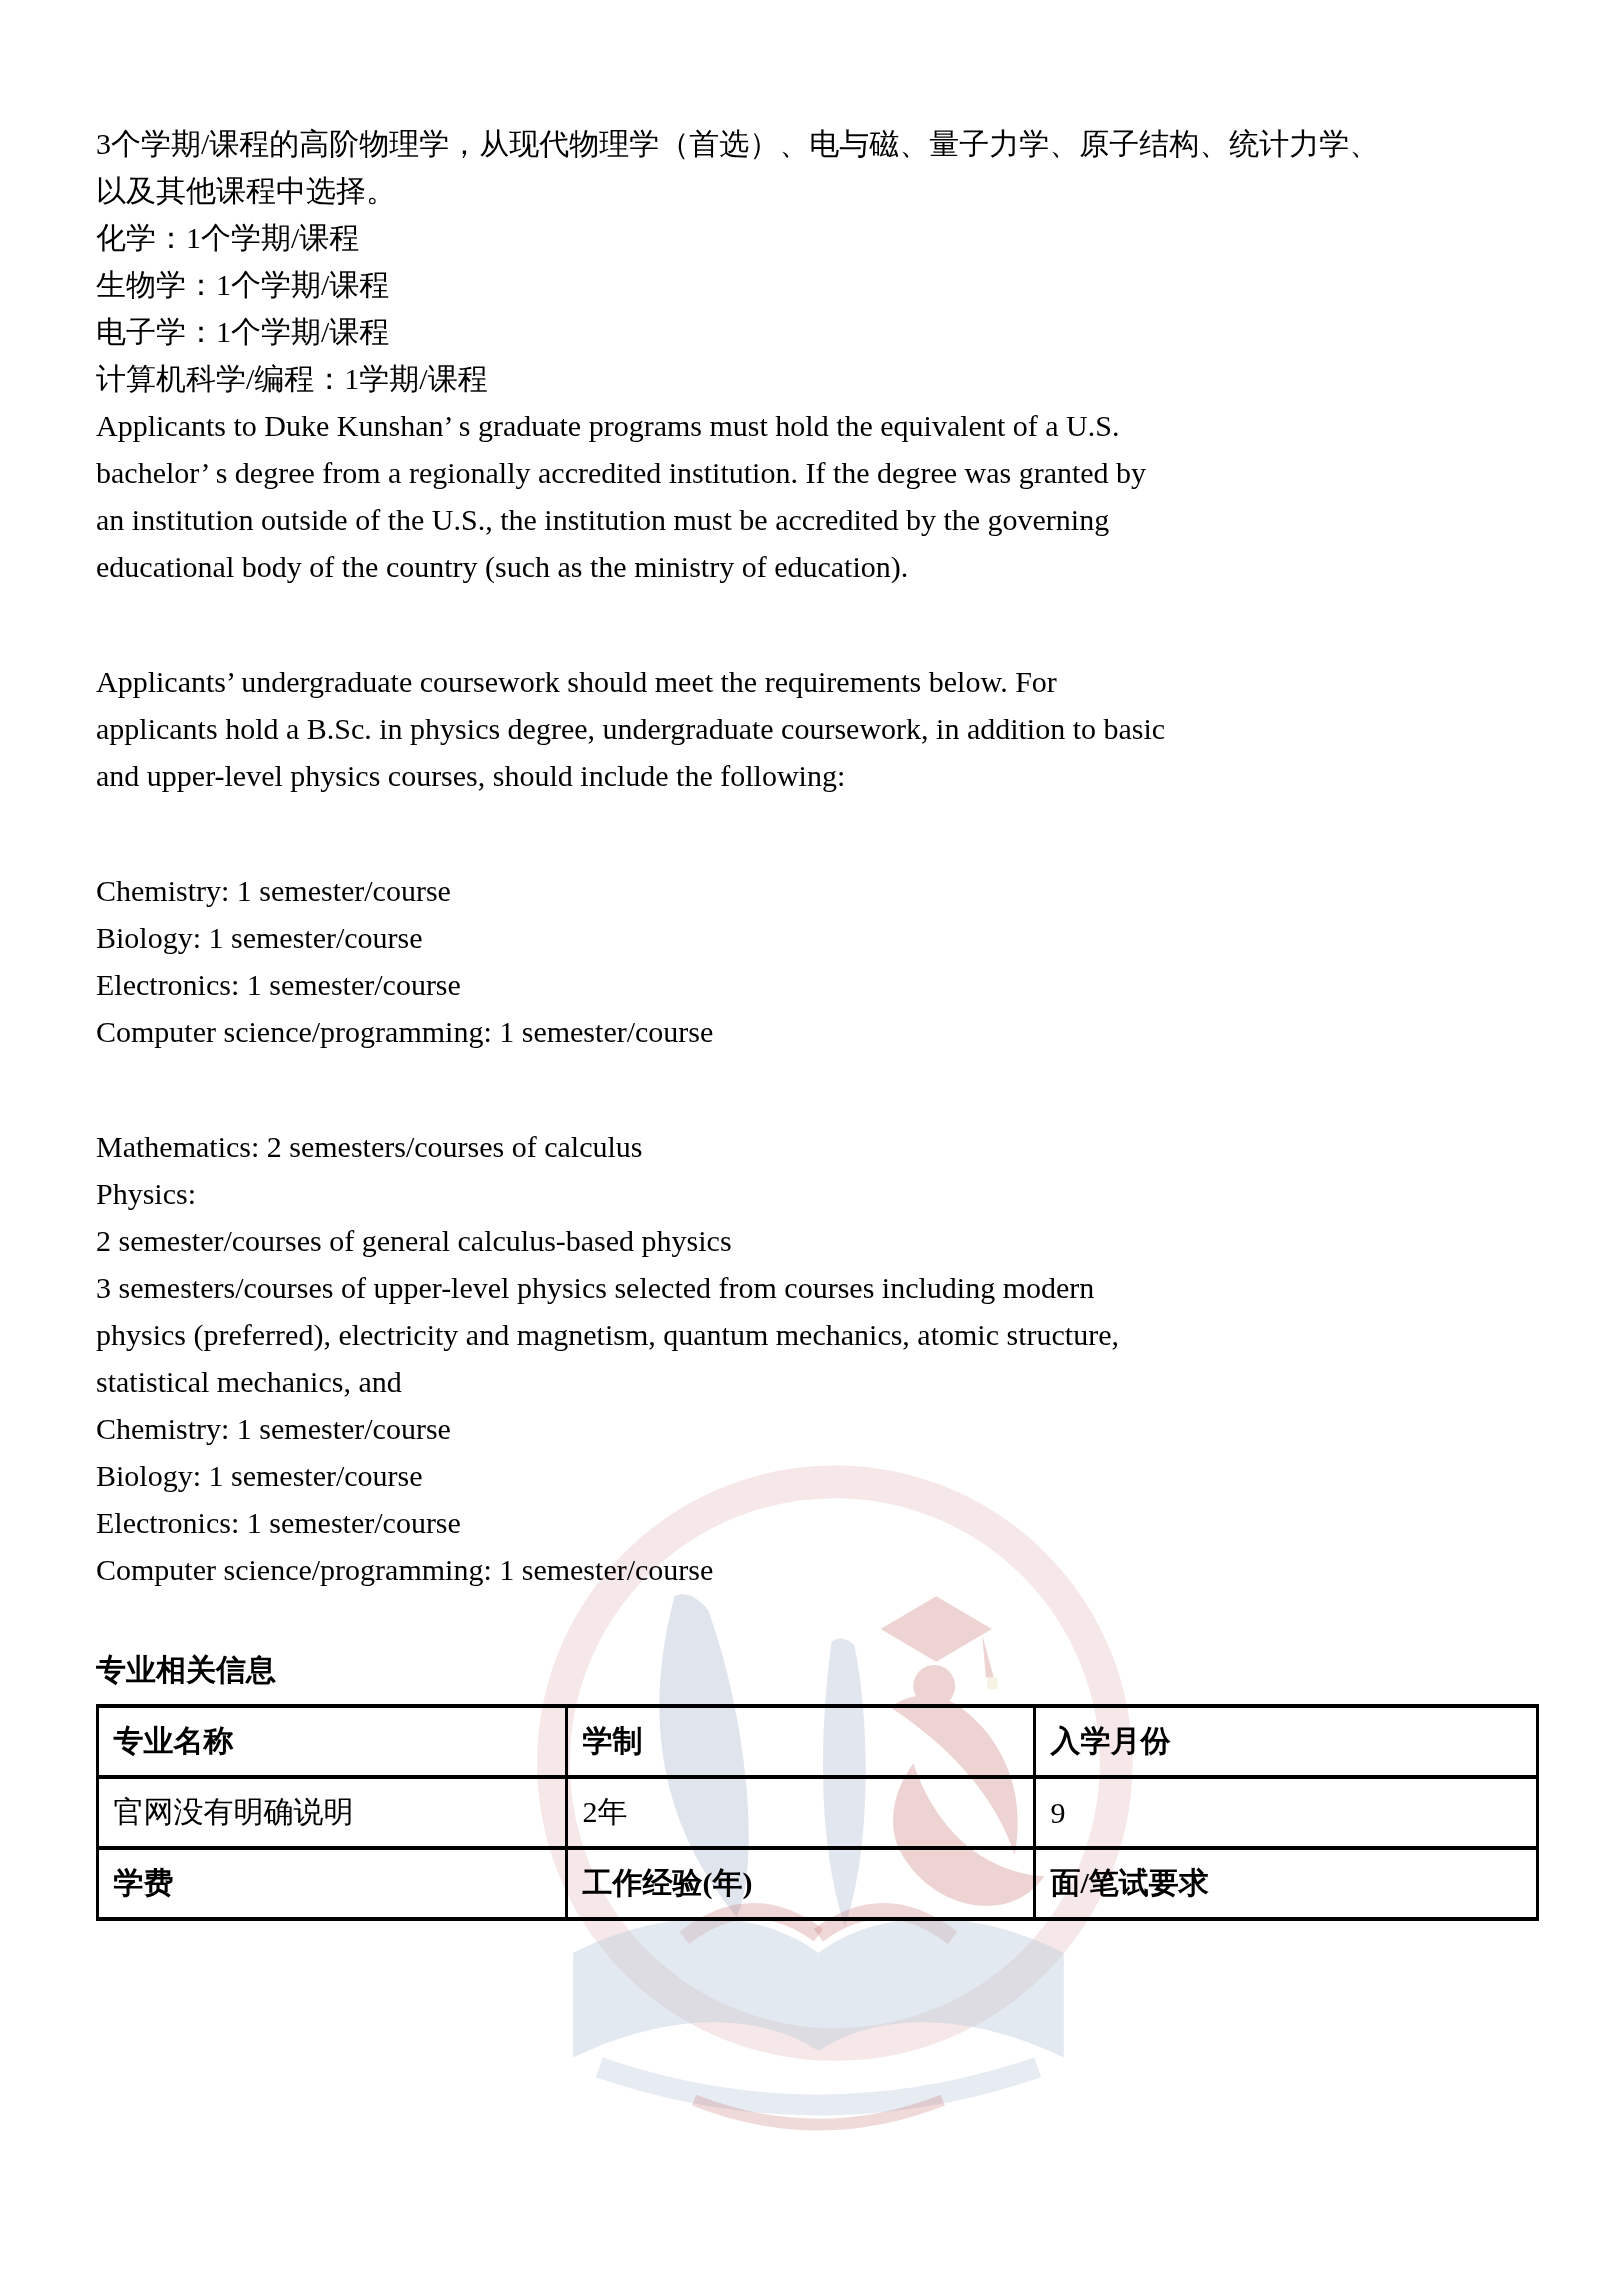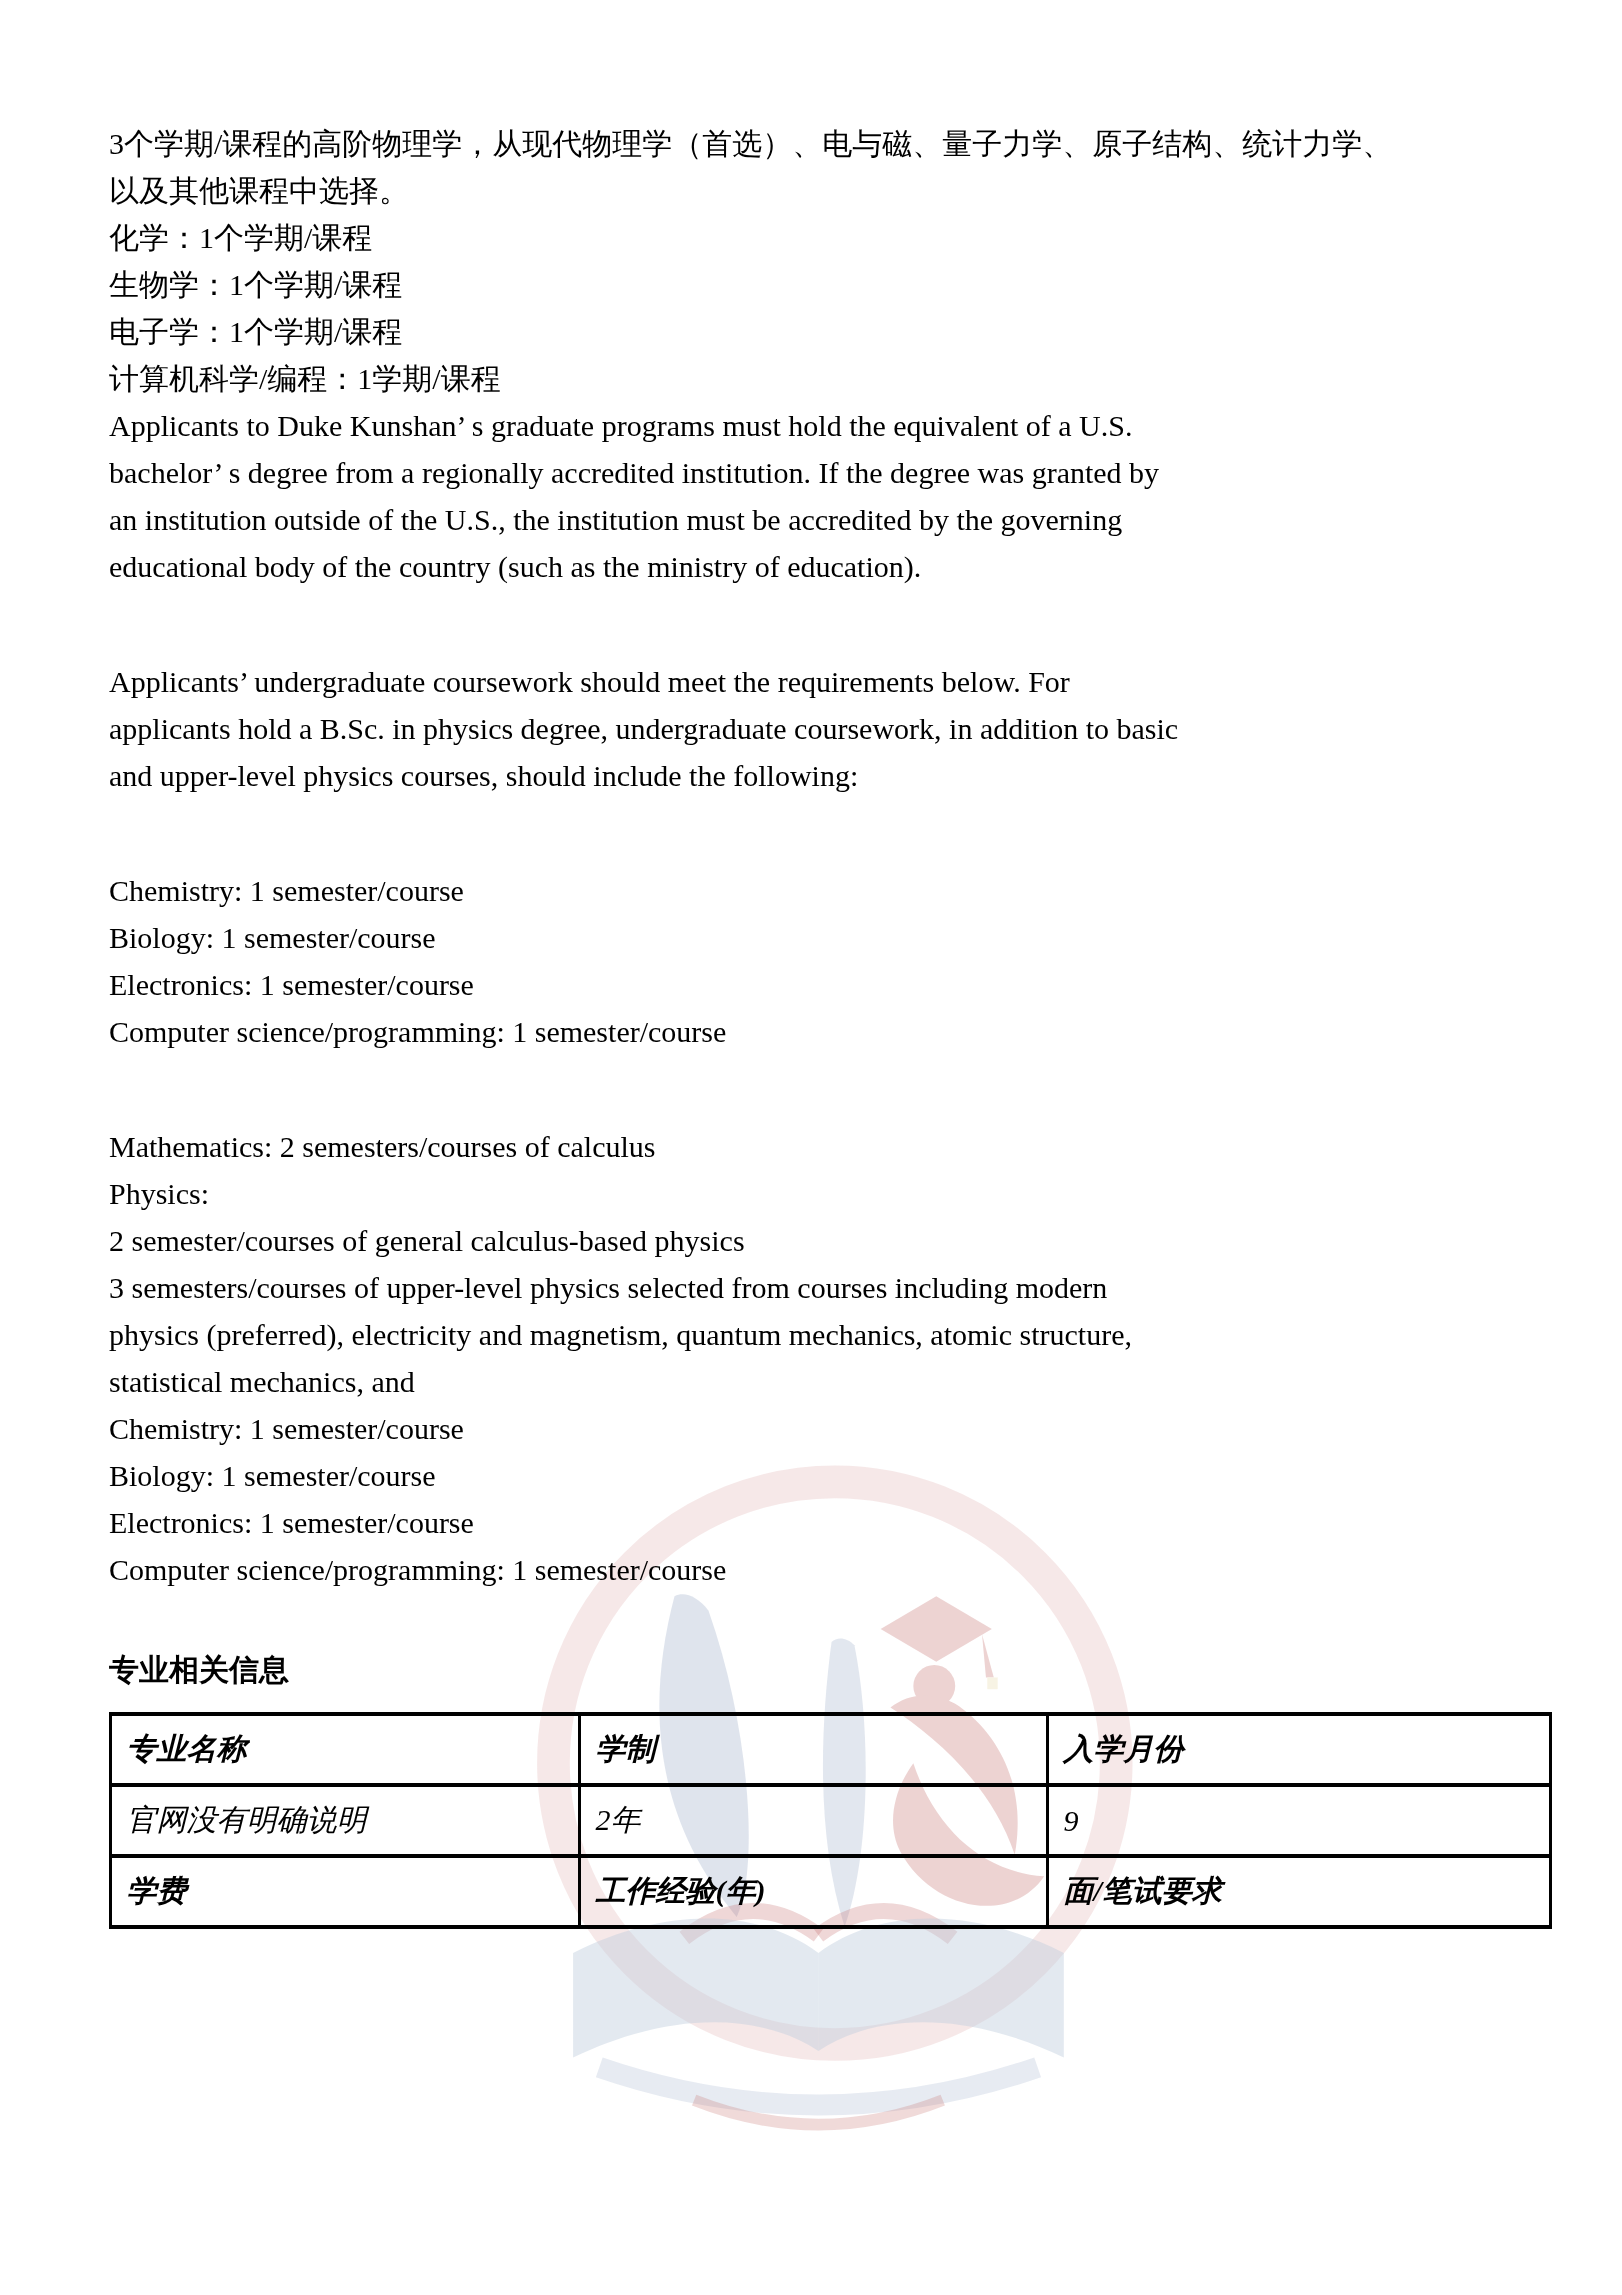--- a/index.html
+++ b/index.html
@@ -15,44 +15,43 @@
   .watermark{
     position:absolute;
     left:478px;
     top:1400px;
     width:694px;
     height:759px;
     z-index:0;
   }
   .content{
     position:absolute;
-    left:109px;
+    left:96px;
     top:120px;
     width:1406px;
     z-index:1;
   }
   .tblock{
     font-size:30px;
     line-height:47px;
     white-space:pre-line;
   }
   .gap{margin-top:68px;}
   .section-heading{
     font-size:30px;
     line-height:50px;
     font-weight:bold;
     margin-top:52px;
   }
   table.info{
     border-collapse:collapse;
     table-layout:fixed;
     width:1440px;
-    margin-top:17px;
+    margin-top:9px;
     background:transparent;
-    font-style:italic;
   }
   table.info td{
     border:3.3px solid #000000;
     border-top-width:4.6px;
     border-bottom-width:4.6px;
     height:67px;
     padding:0 6.5px 0 14.4px;
     font-size:30px;
     vertical-align:middle;
     background:transparent;

